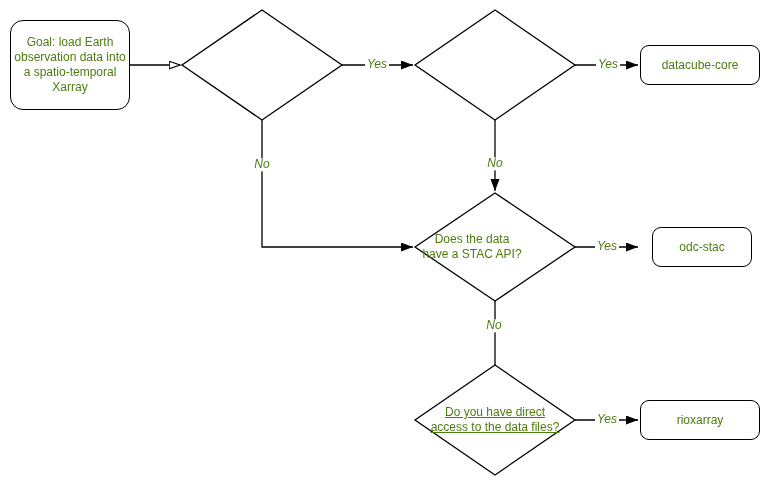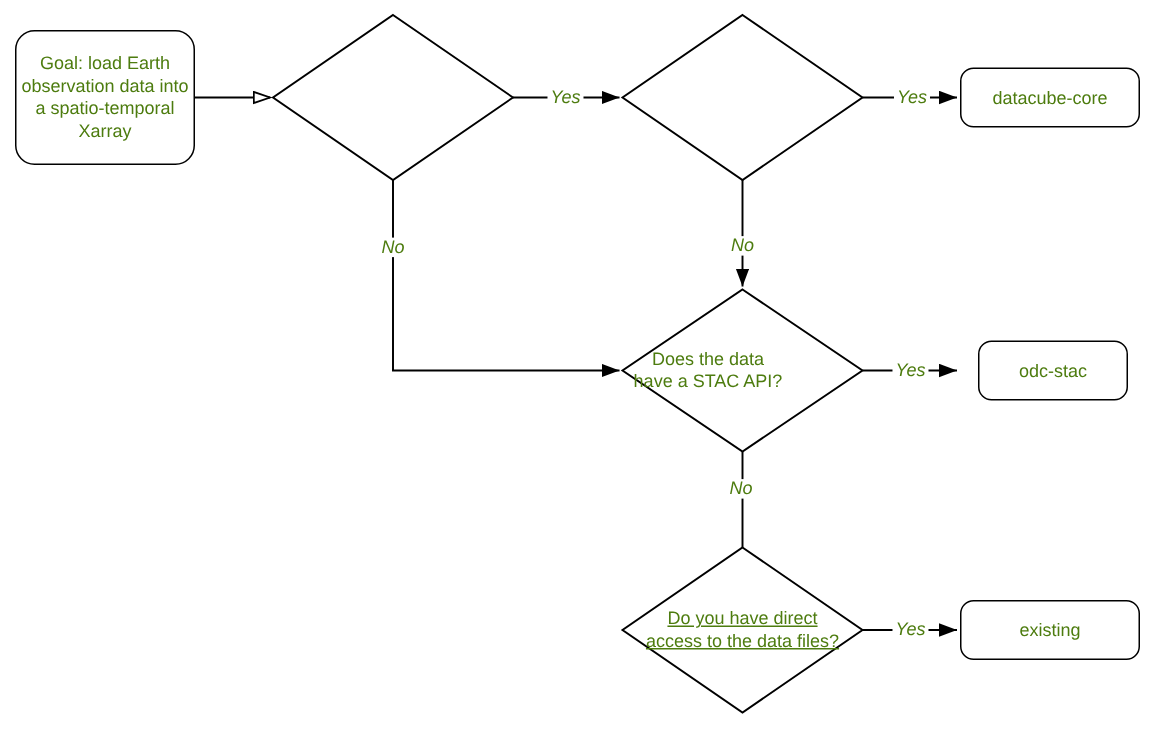--- a/index.html
+++ b/index.html
@@ -95,21 +95,21 @@
   <div class="diamond-label" style="left:415px; top:365px; width:160px; height:110px;text-decoration:underline;">Do you have direct
 access to the data files?</div>
 
   <div class="node box" style="left:640px; top:45px; width:120px; height:40px;">
     <span>datacube-core</span>
   </div>
   <div class="node box" style="left:640px; top:227px; width:100px; height:40px;margin-left:12px;">
     <span>odc-stac</span>
   </div>
   <div class="node box" style="left:640px; top:400px; width:120px; height:40px;">
-    <span>existing</span>
+    <span>rioxarray</span>
   </div>
 
   <div class="edge-label" style="left:377px; top:65px;">Yes</div>
   <div class="edge-label" style="left:608px; top:65px;">Yes</div>
   <div class="edge-label" style="left:262px; top:165px;">No</div>
   <div class="edge-label" style="left:495px; top:164px;">No</div>
   <div class="edge-label" style="left:607px; top:247px;">Yes</div>
   <div class="edge-label" style="left:494px; top:326px;">No</div>
   <div class="edge-label" style="left:607px; top:420px;">Yes</div>
 

